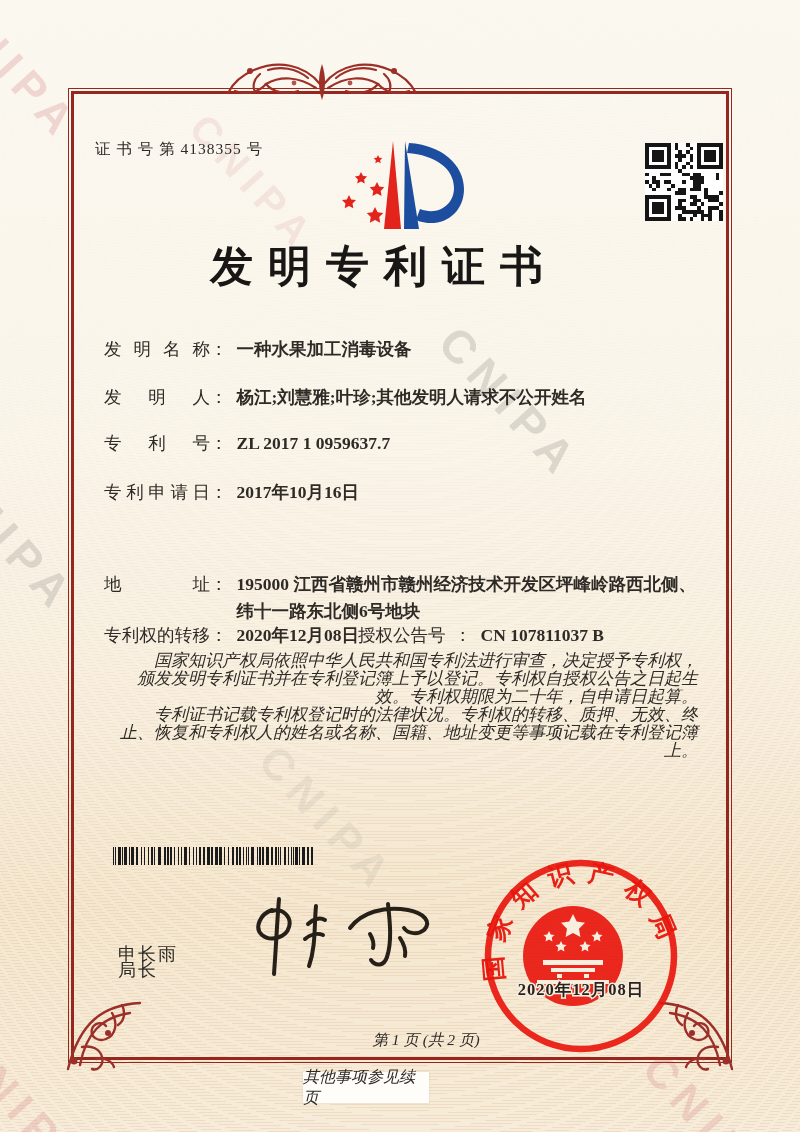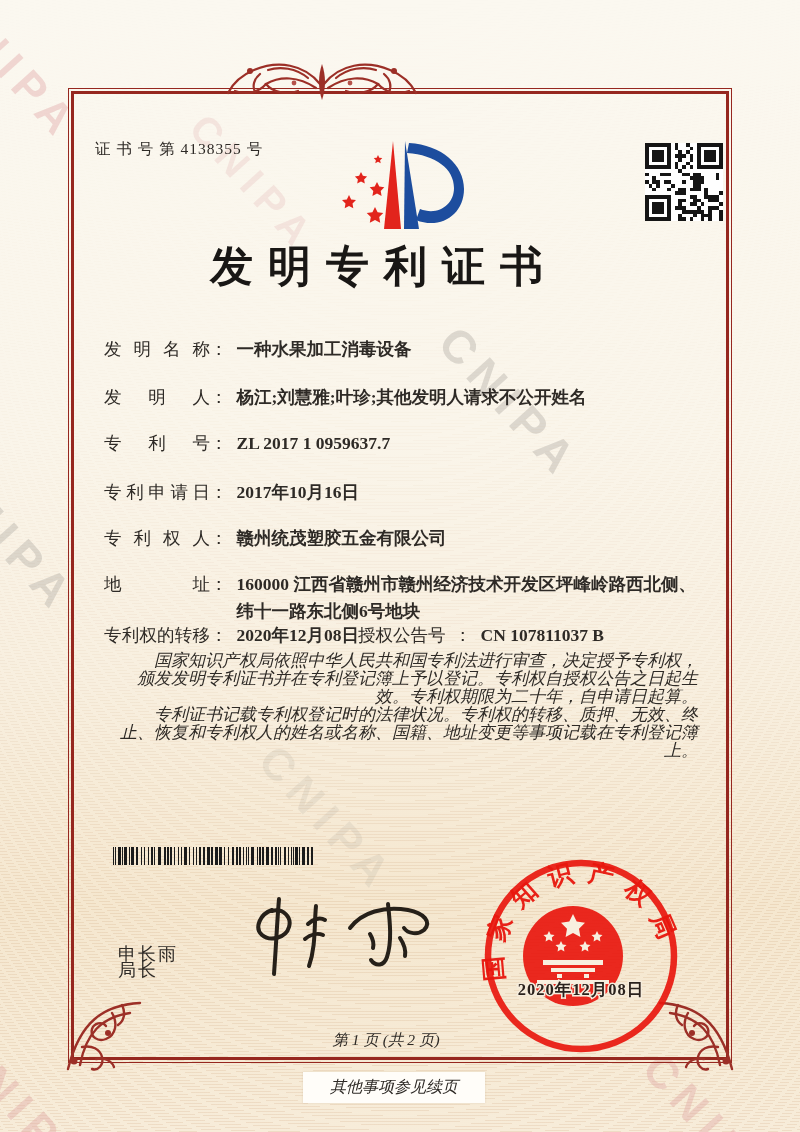--- a/index.html
+++ b/index.html
@@ -38,22 +38,22 @@
   .val-addr{width:476px;line-height:27px;}
   .grant-no{position:absolute;left:254px;top:0;white-space:nowrap;}
   .grant-no .lbl{width:96px;}
   .paras{position:absolute;left:104px;top:652px;width:594px;z-index:4;font-size:17px;line-height:18px;font-style:italic;text-align:right;}
   .paras p{margin:0;text-indent:2em;}
   .barcode{position:absolute;left:113px;top:847px;width:200px;height:18px;z-index:4;}
   .sig-role{position:absolute;left:118px;top:958px;z-index:4;font-size:18px;letter-spacing:2px;}
   .sig-name{position:absolute;left:118px;top:942px;z-index:4;font-size:18px;letter-spacing:2px;}
   .sig-script{position:absolute;left:242px;top:894px;width:200px;height:90px;z-index:4;}
   .seal{position:absolute;left:476px;top:856px;width:212px;height:212px;z-index:5;}
-  .pageinfo{position:absolute;left:68px;top:1030px;width:636px;z-index:4;text-align:center;font-size:15.5px;font-style:italic;}
-  .note{position:absolute;left:303px;top:1072px;width:182px;height:31px;z-index:6;background:#fffdf9;
+  .pageinfo{position:absolute;left:68px;top:1030px;width:636px;z-index:4;text-align:center;font-size:15.5px;font-style:italic;padding-left:40px;}
+  .note{position:absolute;left:303px;top:1072px;width:126px;height:31px;z-index:6;background:#fffdf9;
     display:flex;align-items:center;justify-content:center;font-size:16px;font-style:italic;
     box-shadow:0 0 2px rgba(120,90,60,.18);}
 </style>
 </head>
 <body>
 
 <div class="page">
   <div class="waves"></div>
 
   <div class="wm wm-a">CNIPA</div>
@@ -245,25 +245,22 @@
   </div>
   <div class="row" style="top:384px">
     <span class="lbl">发明人</span><span class="colon">：</span><span class="val">杨江;刘慧雅;叶珍;其他发明人请求不公开姓名</span>
   </div>
   <div class="row" style="top:430px">
     <span class="lbl">专利号</span><span class="colon">：</span><span class="val">ZL 2017 1 0959637.7</span>
   </div>
   <div class="row" style="top:479px">
     <span class="lbl">专利申请日</span><span class="colon">：</span><span class="val">2017年10月16日</span>
   </div>
-  <div class="row" style="top:525px">
-    <span class="lbl">专利权人</span><span class="colon">：</span><span class="val">赣州统茂塑胶五金有限公司</span>
-  </div>
   <div class="row" style="top:571px">
-    <span class="lbl">地址</span><span class="colon">：</span><span class="val val-addr">160000 江西省赣州市赣州经济技术开发区坪峰岭路西北侧、纬十一路东北侧6号地块</span>
+    <span class="lbl">地址</span><span class="colon">：</span><span class="val val-addr">195000 江西省赣州市赣州经济技术开发区坪峰岭路西北侧、纬十一路东北侧6号地块</span>
   </div>
   <div class="row" style="top:622px">
     <span class="lbl">专利权的转移</span><span class="colon">：</span><span class="val">2020年12月08日</span>
     <span class="grant-no">
       <span class="lbl">授权公告号</span><span class="colon">：</span><span class="val">CN 107811037 B</span>
     </span>
   </div>
 
   <div class="paras">
     <p>国家知识产权局依照中华人民共和国专利法进行审查，决定授予专利权，颁发发明专利证书并在专利登记簿上予以登记。专利权自授权公告之日起生效。专利权期限为二十年，自申请日起算。</p>

